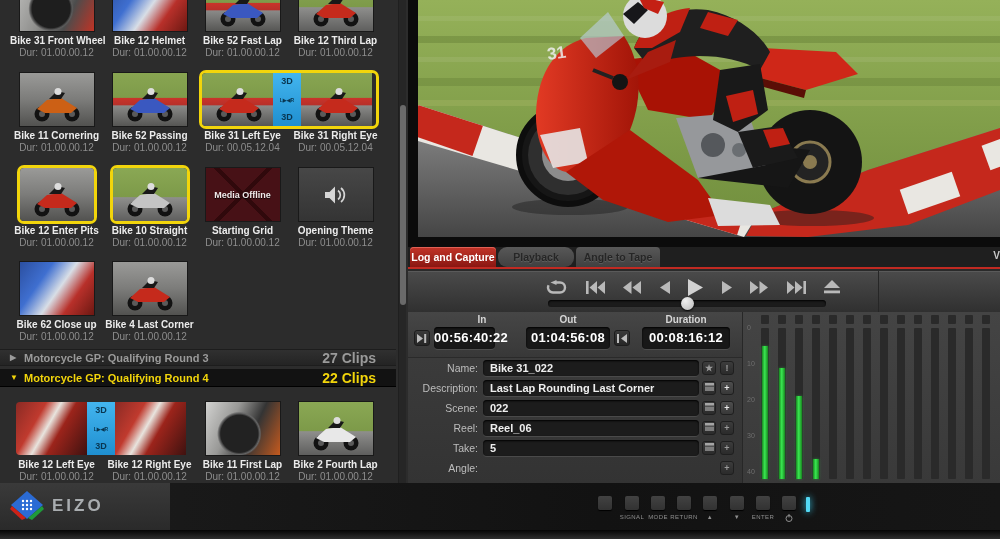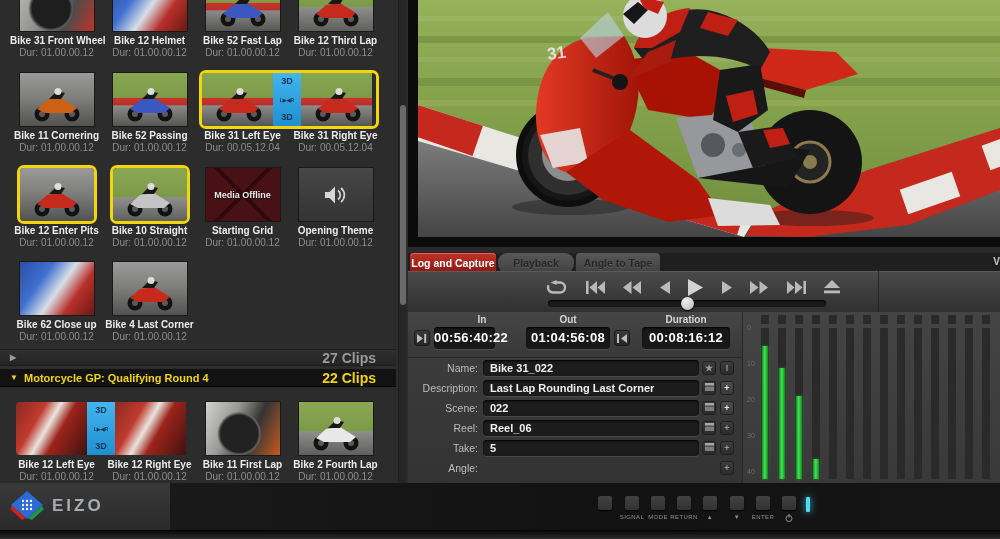--- a/index.html
+++ b/index.html
@@ -39,21 +39,21 @@
   .binrow .tri{font-size:8px;width:14px;}
   .binrow .cnt{margin-left:auto;padding-right:10px;font-size:14px;}
   .bin1{top:349px;height:17px;background:linear-gradient(#303030,#242424);color:#9a9a9a;border-top:1px solid #1d1d1d;border-bottom:1px solid #1d1d1d;}
   .bin2{top:369px;height:18px;background:#121212;color:#f2d50b;border-bottom:1px solid #000;}
   .sbtrack{position:absolute;right:2px;top:0;width:8px;height:483px;background:#262626;border-left:1px solid #1f1f1f;}
   .sbthumb{position:absolute;left:1px;top:105px;width:6px;height:200px;background:#6a6a6a;border-radius:3px;}
 
   
   .rightpane{position:absolute;left:408px;top:0;width:592px;height:483px;background:#2a2a2a;}
   .pv{position:absolute;left:0;top:0;}
-  .tabbar{position:absolute;left:0;top:253px;width:592px;height:22px;background:#1f1f1f;border-bottom:2px solid #c12a22;display:flex;align-items:flex-end;}
+  .tabbar{position:absolute;left:0;top:247px;width:592px;height:22px;background:#1f1f1f;border-bottom:2px solid #c12a22;display:flex;align-items:flex-end;}
   .tab{height:20px;line-height:20px;text-align:center;font-size:10.5px;font-weight:bold;border-radius:4px 4px 0 0;margin-left:2px;}
   .tab.active{width:86px;background:linear-gradient(#c23428,#8a1712);color:#fff;box-shadow:inset 0 1px 0 #e06055;}
   .tab.inactive{background:linear-gradient(#585858,#404040);color:#262626;text-shadow:0 1px 0 rgba(255,255,255,.12);}
   .tab.t2{width:76px;border-radius:9px;}.tab.t3{width:84px;}
   .cornerV{position:absolute;right:0;top:3px;font-size:10px;font-weight:bold;color:#c9c9c9;}
   .trans{position:absolute;left:0;top:271px;width:592px;height:41px;background:linear-gradient(#4a4a4a,#303030);border-top:1px solid #5a5a5a;}
   .tbtns{position:absolute;left:138px;top:4px;width:294px;height:22px;display:flex;align-items:center;justify-content:space-between;}
   .tbtn{display:flex;align-items:center;justify-content:center;cursor:pointer;}
   .tbtn svg{display:block;}
   .shuttle{position:absolute;left:140px;top:28px;width:278px;height:7px;background:#1b1b1b;border-radius:4px;box-shadow:inset 0 1px 2px #000;}
@@ -243,20 +243,21 @@
               <use href="#bike"></use>
             </svg>
           </div>
         <div class="clabel">Bike 4 Last Corner</div>
         <div class="cdur">Dur: 01.00.00.12</div>
       </div>
     </div>
 
     <div class="binrow bin1">
       <span class="tri">▶</span>
+      <span>Motorcycle GP: Qualifying Round 3</span>
       <span class="cnt">27 Clips</span>
     </div>
     <div class="binrow bin2">
       <span class="tri">▼</span>
       <span>Motorcycle GP: Qualifying Round 4</span>
       <span class="cnt">22 Clips</span>
     </div>
 
     <div class="crow" style="top:402px">
       <div class="col2">

